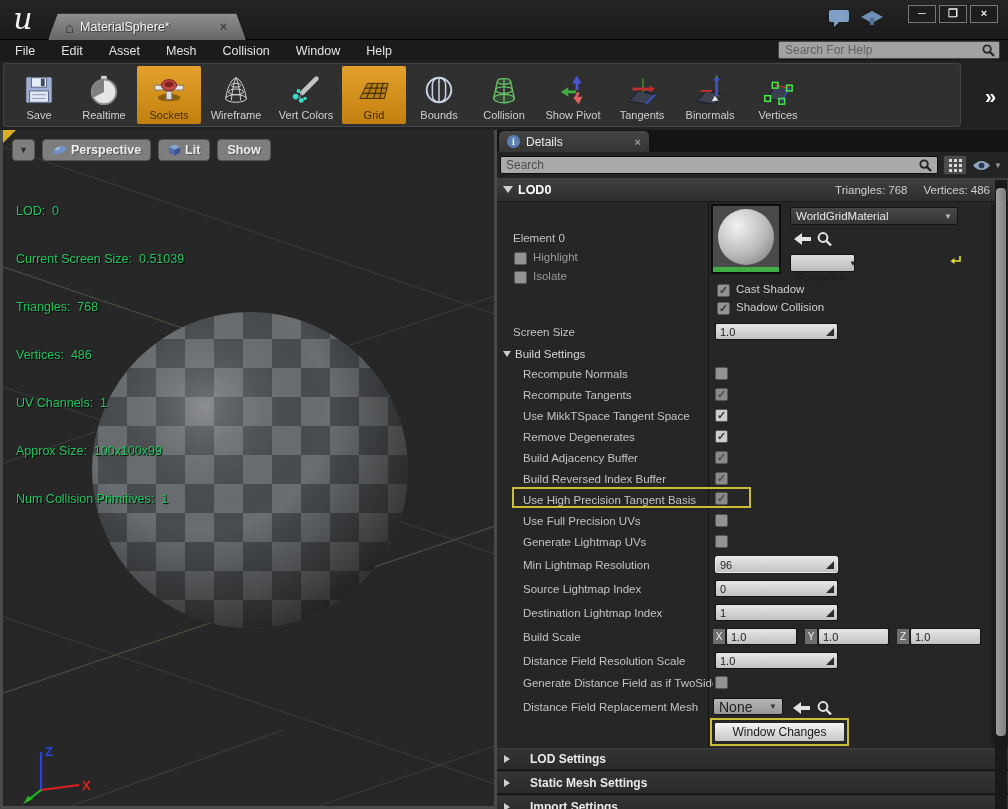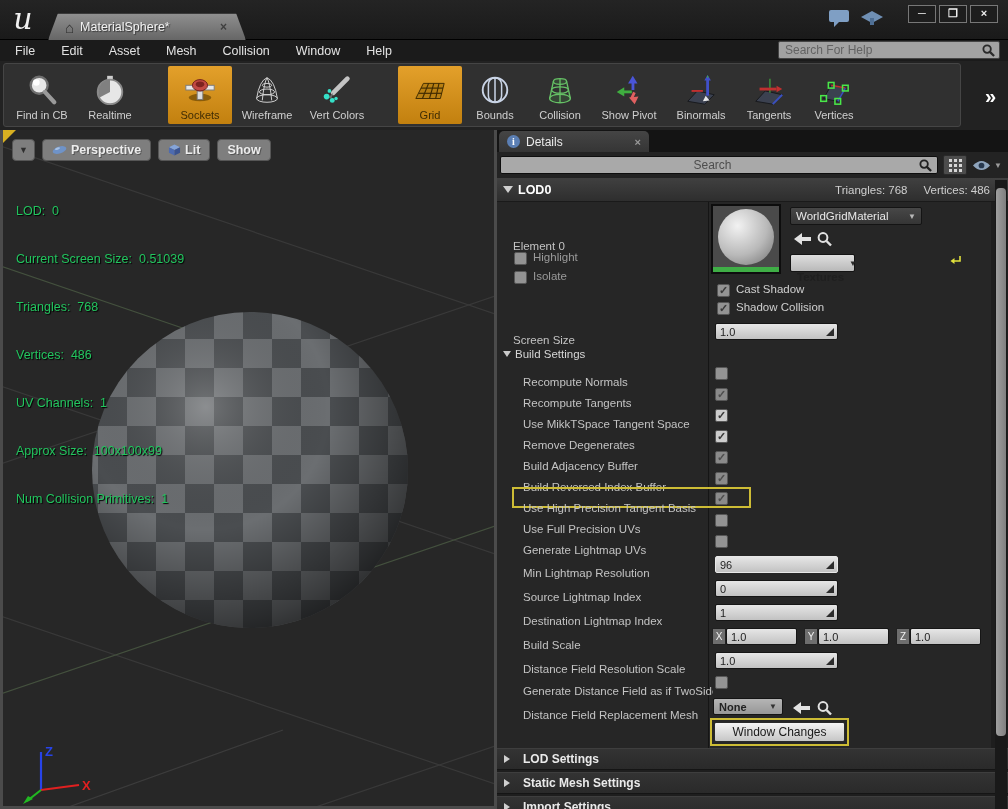--- a/index.html
+++ b/index.html
@@ -33,21 +33,21 @@
   .helpsearch .ph { flex:1; font-size:12px; color:#636363; }
 
   
   .toolbar { position:absolute; left:0; top:61px; width:1008px; height:69px; background:#222; }
   .toolpanel { position:absolute; left:3px; top:2px; width:958px; height:64px; background:#303030;
     border:1px solid #454545; border-radius:3px; display:flex; align-items:stretch; padding:2px 3px; gap:1px; }
   .tbtn { width:64px; display:flex; flex-direction:column; align-items:center; justify-content:flex-end;
     padding:3px 1px 3px; border-radius:2px; }
   .tbtn svg { width:34px; height:34px; margin-bottom:2px; }
   .tbtn .lbl { font-size:11px; color:#cfcfcf; white-space:nowrap; }
-  .tbtn.active { background:linear-gradient(#e3a02b,#c2800f);margin-left:25px; }
+  .tbtn.active { background:linear-gradient(#e3a02b,#c2800f); }
   .tbtn.active .lbl { color:#402d04; }
   .overflow { position:absolute; right:12px; top:24px; color:#fff; font-size:20px; font-weight:bold; }
 
   
   .viewport { position:absolute; left:0; top:130px; width:497px; height:679px; background:#272727;
     border-left:3px solid #4b4b4b; border-right:3px solid #4b4b4b; border-bottom:3px solid #4b4b4b; overflow:hidden; }
   .vp-corner { position:absolute; left:0; top:0; width:0; height:0;
     border-top:13px solid #d8b021; border-right:13px solid transparent; }
   .vp-btns { position:absolute; left:9px; top:9px; display:flex; gap:7px; }
   .vpb { height:22px; background:#7e7e7e; border:1px solid #565656; border-radius:4px;
@@ -62,39 +62,39 @@
   .d-tabs { position:absolute; left:0; top:0; width:511px; height:22px; background:#141414; }
   .d-tab { position:absolute; left:2px; top:1px; width:150px; height:21px; background:linear-gradient(#454545,#353535);
     border-radius:5px 5px 0 0; display:flex; align-items:center; padding:0 8px; gap:6px; }
   .d-tab .info-i { width:13px; height:13px; border-radius:50%; background:#5b7fb4; color:#fff; font-size:10px;
     line-height:13px; text-align:center; font-weight:bold; font-family:"Liberation Serif",serif; }
   .d-tab .t { color:#eaeaea; font-size:12px; flex:1; }
   .d-tab .x { color:#9a9a9a; font-size:11px; font-weight:bold; }
   .d-search { position:absolute; left:0; top:22px; width:511px; height:26px; background:#232323;
     display:flex; align-items:center; padding:0 6px 0 3px; gap:5px; }
   .d-searchbox { flex:1; height:18px; background:#a9a9a9; border:1px solid #0e0e0e; border-radius:2px;
-    display:flex; align-items:center; padding:0 5px;text-align:center; }
+    display:flex; align-items:center; padding:0 5px; }
   .d-searchbox .ph { flex:1; font-size:12px; color:#4e4e4e; }
   .sq-btn { width:24px; height:20px; background:#4c4c4c; border:1px solid #2a2a2a; border-radius:2px;
     display:flex; align-items:center; justify-content:center; }
   .eye-wrap { display:flex; align-items:center; gap:3px; }
   .eye-caret { color:#9a9a9a; font-size:8px; }
 
   .lod0-hdr { position:absolute; left:0; top:48px; width:511px; height:24px;
     background:linear-gradient(#404040,#2e2e2e); border-bottom:1px solid #1a1a1a;
     display:flex; align-items:center; padding:0 18px 0 6px; }
   .tri-exp { width:0; height:0; border-left:5px solid transparent; border-right:5px solid transparent;
     border-top:7px solid #d0d0d0; margin-right:5px; }
   .lod0-hdr .t { font-size:12.5px; font-weight:bold; color:#fff; flex:1; }
   .lod0-hdr .stat { font-size:11.5px; color:#cfcfcf; margin-left:16px; }
 
   .d-content { position:absolute; left:0; top:72px; width:494px; height:546px; background:#262626; }
   .d-content::before { content:""; position:absolute; left:211px; top:0; width:1px; height:546px; background:#151515; }
   .row-label { position:absolute; left:26px; font-size:11.5px; color:#c3c3c3; white-space:nowrap;
-    overflow:hidden; max-width:182px;margin-top:8px; }
+    overflow:hidden; max-width:182px; }
   .sect-hdr { position:absolute; left:6px; display:flex; align-items:center; gap:4px; }
   .sect-hdr .tri { width:0; height:0; border-left:4px solid transparent; border-right:4px solid transparent;
     border-top:6px solid #cacaca; }
   .sect-hdr .t { font-size:11.5px; color:#d6d6d6; }
   .cb { position:absolute; width:13px; height:13px; background:#939393; border:1px solid #575757; border-radius:2px;
     color:#3a3a3a; font-size:11px; line-height:11px; text-align:center; font-weight:bold; }
   .cb.bright { background:#cdcdcd; }
   .cb.dim { background:#8a8a8a; color:#4e4e4e; }
   .ue-input { position:absolute; height:17px; background:linear-gradient(#e6e6e6,#c2c2c2);
     border:1px solid #161616; border-radius:2px; display:flex; align-items:center; padding:0 3px 0 4px; }
@@ -106,34 +106,34 @@
   .dd-dark { position:absolute; height:18px; background:linear-gradient(#474747,#353535); border:1px solid #141414;
     border-radius:2px; display:flex; align-items:center; padding:0 5px; }
   .dd-dark .v { flex:1; font-size:11.5px; color:#e8e8e8; }
   .dd-caret { color:#b8b8b8; font-size:8px; margin-left:5px; }
   .dd-light { position:absolute; height:18px; background:linear-gradient(#dedede,#b9b9b9); border:1px solid #141414;
     border-radius:2px; display:flex; align-items:center; padding:0 6px; }
   .dd-light .v { font-size:11.5px; color:#1f1f1f; font-weight:bold;margin-top:28px; }
   .dd-light .dd-caret { color:#2a2a2a; }
   .dd-none { position:absolute; height:17px; background:linear-gradient(#b5b5b5,#979797); border:1px solid #141414;
     border-radius:2px; display:flex; align-items:center; padding:0 5px; }
-  .dd-none .v { flex:1; font-size:11px; color:#222;font-weight:bold; }
+  .dd-none .v { flex:1; font-size:14px; color:#222; }
   .thumb { position:absolute; left:214px; top:2px; width:70px; height:70px; background:#4a4a4a;
     border:2px solid #0d0d0d; }
   .thumb .ball { position:absolute; left:5px; top:3px; width:56px; height:56px; border-radius:50%;
     background:radial-gradient(circle at 35% 30%, #f2f2f2, #b9b9b9 55%, #6f6f6f); }
   .thumb .bar { position:absolute; left:0; bottom:0; width:100%; height:5px; background:#3fae46; }
   .mini-ico { position:absolute; width:18px; height:16px; }
   .chk-row-label { position:absolute; font-size:11.5px; color:#cfcfcf; }
   .apply-wrap { position:absolute; left:213px; top:516px; width:139px; height:28px; border:2px solid #cdbc35;
     display:flex; align-items:center; justify-content:center; background:#262626; }
   .apply-btn { width:131px; height:20px; background:linear-gradient(#f4f4f4,#c6c6c6); border:1px solid #2a2a2a;
     border-radius:2px; font-size:12px; color:#191919; text-align:center; line-height:18px; }
   .bsec { position:absolute; left:0; width:511px; height:22px; background:linear-gradient(#333,#2a2a2a);
-    border-top:1px solid #3e3e3e; border-bottom:1px solid #151515; display:flex; align-items:center; padding:8px 7px; gap:13px; }
+    border-top:1px solid #3e3e3e; border-bottom:1px solid #151515; display:flex; align-items:center; padding:8px 7px; gap:20px; }
   .bsec .tri { width:0; height:0; border-top:4px solid transparent; border-bottom:4px solid transparent;
     border-left:6px solid #cfcfcf; }
   .bsec .t { font-size:12px; font-weight:bold; color:#eaeaea; }
   .d-scroll { position:absolute; right:1px; top:50px; width:12px; height:629px; background:#191919; }
   .d-thumb { position:absolute; left:1px; top:8px; width:10px; height:548px; background:linear-gradient(90deg,#9f9f9f,#7f7f7f); border-radius:4px; }
 </style>
 </head>
 <body>
 
 <div class="titlebar">
@@ -170,29 +170,32 @@
     <svg width="13" height="13" viewBox="0 0 14 14">
       <circle cx="5.5" cy="5.5" r="4" fill="none" stroke="#2a2a2a" stroke-width="2"></circle>
       <line x1="8.5" y1="8.5" x2="13" y2="13" stroke="#2a2a2a" stroke-width="2.4"></line>
     </svg>
   </div>
 </div>
 
 <div class="toolbar">
   <div class="toolpanel">
 
-
-    <div class="tbtn" style="width:70px">
-      <svg viewBox="0 0 36 36">
-        <circle cx="15" cy="13" r="9" fill="#e8e8e8" stroke="#6f6f6f" stroke-width="2.5"></circle>
-        <circle cx="12" cy="10" r="3.5" fill="#fff"></circle>
-        <line x1="21" y1="20" x2="31" y2="31" stroke="#9a9a9a" stroke-width="4.5" stroke-linecap="round"></line>
-      </svg>
-      <span class="lbl">Find in CB</span>
-    </div>
+    <div class="tbtn">
+      <svg viewBox="0 0 36 36">
+        <rect x="4" y="4" width="28" height="28" rx="2" fill="#9fb0d4" stroke="#2a2a2a"></rect>
+        <rect x="10" y="5" width="16" height="10" fill="#e9edf5" stroke="#55627f"></rect>
+        <rect x="20" y="6" width="4" height="8" fill="#3c4a68"></rect>
+        <rect x="8" y="19" width="20" height="12" fill="#e0e6f2" stroke="#55627f"></rect>
+        <line x1="11" y1="23" x2="25" y2="23" stroke="#8a94ac"></line>
+          <line x1="11" y1="27" x2="25" y2="27" stroke="#8a94ac"></line>
+      </svg>
+      <span class="lbl">Save</span>
+    </div>
+
 
     <div class="tbtn">
       <svg viewBox="0 0 36 36">
         <rect x="15" y="3" width="6" height="4" fill="#cfcfcf"></rect>
         <circle cx="18" cy="20" r="13" fill="#e6e6e6" stroke="#8a8a8a" stroke-width="2"></circle>
         <path d="M18,20 L18,7 A13,13 0 0 0 7,26 z" fill="#808080"></path>
       </svg>
       <span class="lbl">Realtime</span>
     </div>
 
@@ -275,41 +278,41 @@
           <rect x="20.7" y="10" width="3" height="8" fill="#4a55d8"></rect>
         <polygon points="5,20 13,15 13,25" fill="#3fae3f"></polygon>
           <rect x="12" y="18.5" width="9" height="3" fill="#3fae3f"></rect>
         <polygon points="24,33 18,26 28,25" fill="#e06060"></polygon>
           <rect x="21" y="20" width="3" height="7" fill="#e06060" transform="rotate(25 22 23)"></rect>
       </svg>
       <span class="lbl">Show Pivot</span>
     </div>
 
 
+    <div class="tbtn">
+      <svg viewBox="0 0 36 36">
+        <polygon points="4,30 14,19 32,23 22,33" fill="#3b4150" stroke="#16181d"></polygon>
+        <line x1="19" y1="21" x2="19" y2="6" stroke="#3fae3f" stroke-width="1.2"></line>
+        <line x1="8" y1="17" x2="26" y2="17" stroke="#c03030" stroke-width="3"></line>
+        <polygon points="26,13.5 26,20.5 32,17" fill="#c03030"></polygon>
+        <line x1="22" y1="33" x2="32" y2="23" stroke="#3a50c0" stroke-width="2"></line>
+      </svg>
+      <span class="lbl">Tangents</span>
+    </div>
+
     <div class="tbtn" style="width:70px">
       <svg viewBox="0 0 36 36">
         <polygon points="4,30 14,19 32,23 22,33" fill="#3b4150" stroke="#16181d"></polygon>
         <line x1="8" y1="19" x2="20" y2="19" stroke="#c03030" stroke-width="2"></line>
         <line x1="25" y1="24" x2="25" y2="7" stroke="#4050c8" stroke-width="3"></line>
         <polygon points="21.5,8 28.5,8 25,2" fill="#4050c8"></polygon>
         <polygon points="20,30 27,29 23,24" fill="#e8e8e8"></polygon>
         <line x1="25" y1="5" x2="25" y2="3" stroke="#3fae3f" stroke-width="1.2"></line>
       </svg>
       <span class="lbl">Binormals</span>
-    </div>
-
-    <div class="tbtn">
-      <svg viewBox="0 0 36 36">
-        <polygon points="4,30 14,19 32,23 22,33" fill="#3b4150" stroke="#16181d"></polygon>
-        <line x1="19" y1="21" x2="19" y2="6" stroke="#3fae3f" stroke-width="1.2"></line>
-        <line x1="8" y1="17" x2="26" y2="17" stroke="#c03030" stroke-width="3"></line>
-        <polygon points="26,13.5 26,20.5 32,17" fill="#c03030"></polygon>
-        <line x1="22" y1="33" x2="32" y2="23" stroke="#3a50c0" stroke-width="2"></line>
-      </svg>
-      <span class="lbl">Tangents</span>
     </div>
 
     <div class="tbtn">
       <svg viewBox="0 0 36 36">
         <polygon points="7,27 15,13 30,16 22,30" fill="#3b4150" stroke="#16181d"></polygon>
         <line x1="15" y1="13" x2="30" y2="16" stroke="#c03030" stroke-width="1.6"></line>
         <line x1="30" y1="16" x2="22" y2="30" stroke="#3a50c0" stroke-width="1.6"></line>
         <g fill="none" stroke="#49e849" stroke-width="1.6">
           <rect x="12" y="10" width="6" height="6"></rect>
             <rect x="27" y="13" width="6" height="6"></rect>
@@ -456,21 +459,21 @@
     <span class="row-label" style="top:30px;left:16px">Element 0</span>
     <span class="cb" style="left:17px;top:50px"></span>
     <span class="chk-row-label" style="left:36px;top:49px;color:#9a9a9a">Highlight</span>
     <span class="cb" style="left:17px;top:69px"></span>
     <span class="chk-row-label" style="left:36px;top:68px;color:#9a9a9a">Isolate</span>
 
     <div class="thumb">
       <div class="ball"></div>
       <div class="bar"></div>
     </div>
-    <div class="dd-dark" style="left:293px;top:5px;width:132px">
+    <div class="dd-dark" style="left:293px;top:5px;width:168px">
       <span class="v">WorldGridMaterial</span>
       <span class="dd-caret">▼</span>
     </div>
     <svg class="mini-ico" style="left:297px;top:29px" viewBox="0 0 18 14">
       <polygon points="0,7 8,1 8,5 17,5 17,9 8,9 8,13" fill="#e2e2e2"></polygon>
     </svg>
     <svg class="mini-ico" style="left:320px;top:29px;width:15px" viewBox="0 0 15 15">
       <circle cx="6" cy="6" r="4.4" fill="none" stroke="#e2e2e2" stroke-width="2"></circle>
       <line x1="9.5" y1="9.5" x2="14" y2="14" stroke="#e2e2e2" stroke-width="2.4"></line>
     </svg>

